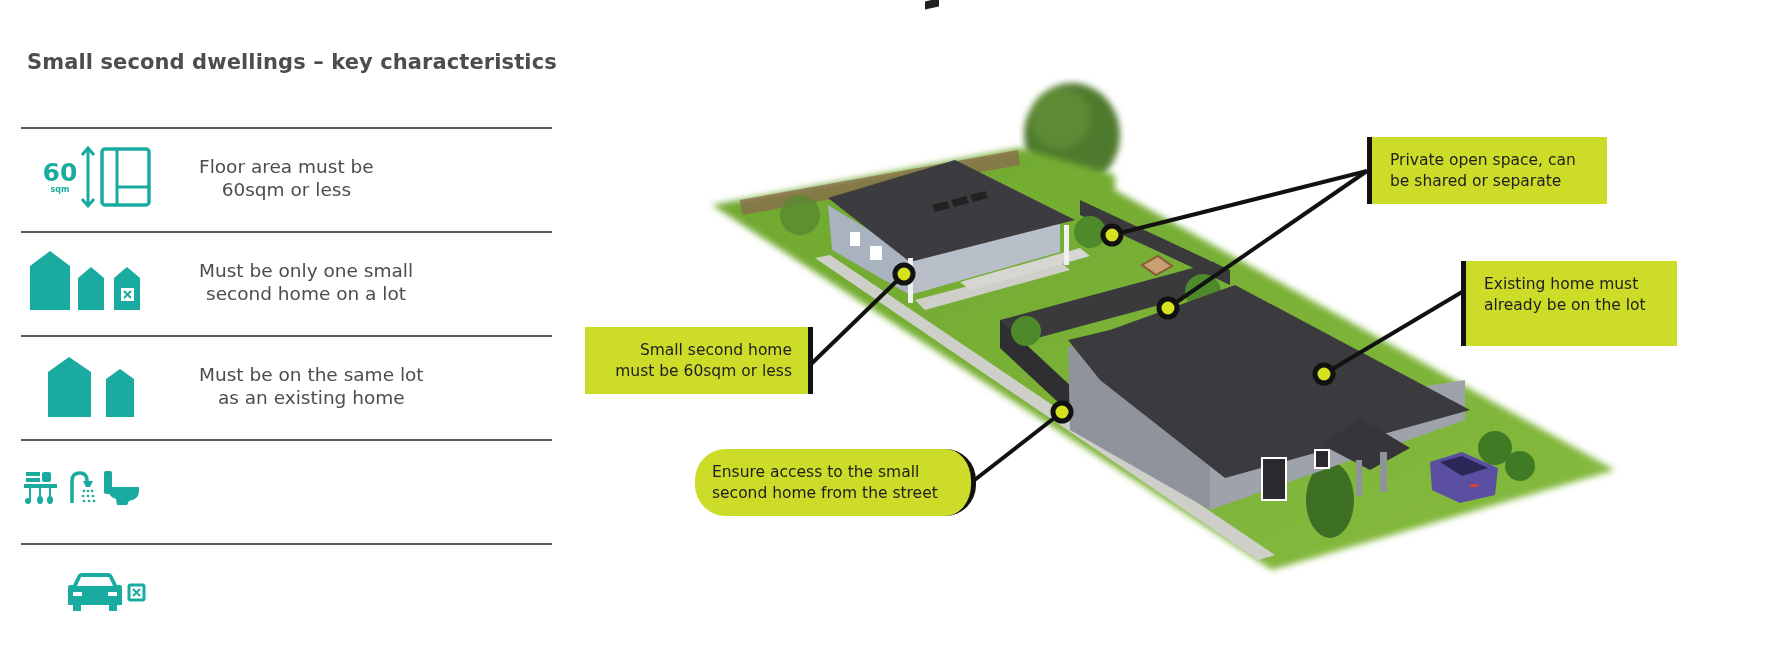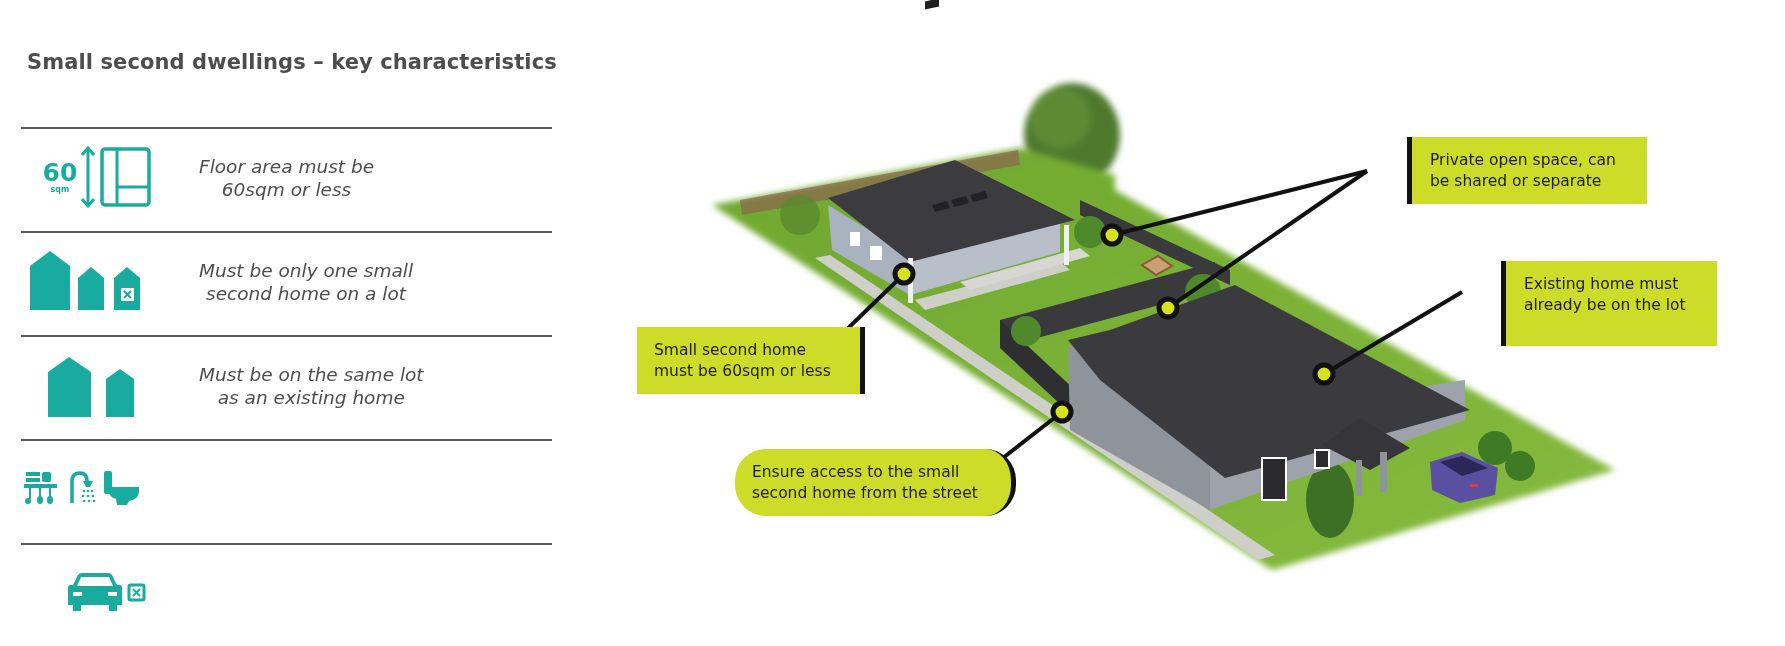--- a/index.html
+++ b/index.html
@@ -4,23 +4,23 @@
 <style>
   html, body { margin:0; padding:0; background:#ffffff; }
   body { width:1785px; height:646px; position:relative; overflow:hidden; font-family:"DejaVu Sans", sans-serif; color:#4a4a4c; }
   .corner-accent { position:absolute; left:1660px; top:0; width:0; height:0; }
   .title { position:absolute; left:22px; top:45px; font-size:21px; font-weight:bold; color:#4d4d50; letter-spacing:0.1px; }
   .features { position:absolute; left:21px; top:127px; width:531px;text-align:center; }
   .feature-row { position:relative; height:104px; border-top:2px solid #5a5a5c; box-sizing:border-box; }
   .feature-row.last { border-bottom:none; }
   .feature-icon { position:absolute; left:0; top:0; width:150px; height:102px; }
   .feature-text { position:absolute; left:178px; top:26px; font-size:18.5px; line-height:23px; color:#4d4d50; }
-  .feature-text span { display:block;font-style:italic; }
+  .feature-text span { display:block; }
   .illus { position:absolute; left:0; top:0; width:1785px; height:646px; }
-  .callout { position:absolute; background:#cddc29; color:#1e1e1e; font-size:15.5px; line-height:21px; box-sizing:border-box;margin-left:40px; }
+  .callout { position:absolute; background:#cddc29; color:#1e1e1e; font-size:15.5px; line-height:21px; box-sizing:border-box; }
   .callout span { display:block; white-space:nowrap; }
   .callout.bar-left { border-left:5px solid #111; padding:13px 20px 0 18px; }
   .callout.bar-right { border-right:5px solid #111; padding:13px 16px 0 17px; }
 </style>
 </head>
 <body>
 
 <svg class="corner-accent" width="125" height="26" viewBox="0 0 125 26" style="position:absolute;left:1660px;top:0;">
   <polygon points="0,0 35,0 52,25 32,25" fill="#1fb5ad" transform="translate(0,0)"></polygon>
 </svg>
@@ -216,21 +216,21 @@
 <div class="callout bar-left" style="left:1367px;top:137px;width:240px;height:67px;">
   <span>Private open space, can</span>
   <span>be shared or separate</span>
 </div>
 
 <div class="callout bar-left" style="left:1461px;top:261px;width:216px;height:85px;">
   <span>Existing home must</span>
   <span>already be on the lot</span>
 </div>
 
-<div class="callout bar-right" style="left:597px;top:327px;width:228px;height:67px;">
+<div class="callout bar-right" style="left:585px;top:327px;width:228px;height:67px;text-align:right;">
   <span>Small second home</span>
   <span>must be 60sqm or less</span>
 </div>
 
 <div class="callout bar-right" style="left:695px;top:449px;width:281px;height:67px;border-radius:31px;">
   <span>Ensure access to the small</span>
   <span>second home from the street</span>
 </div>
 
 </body></html>

